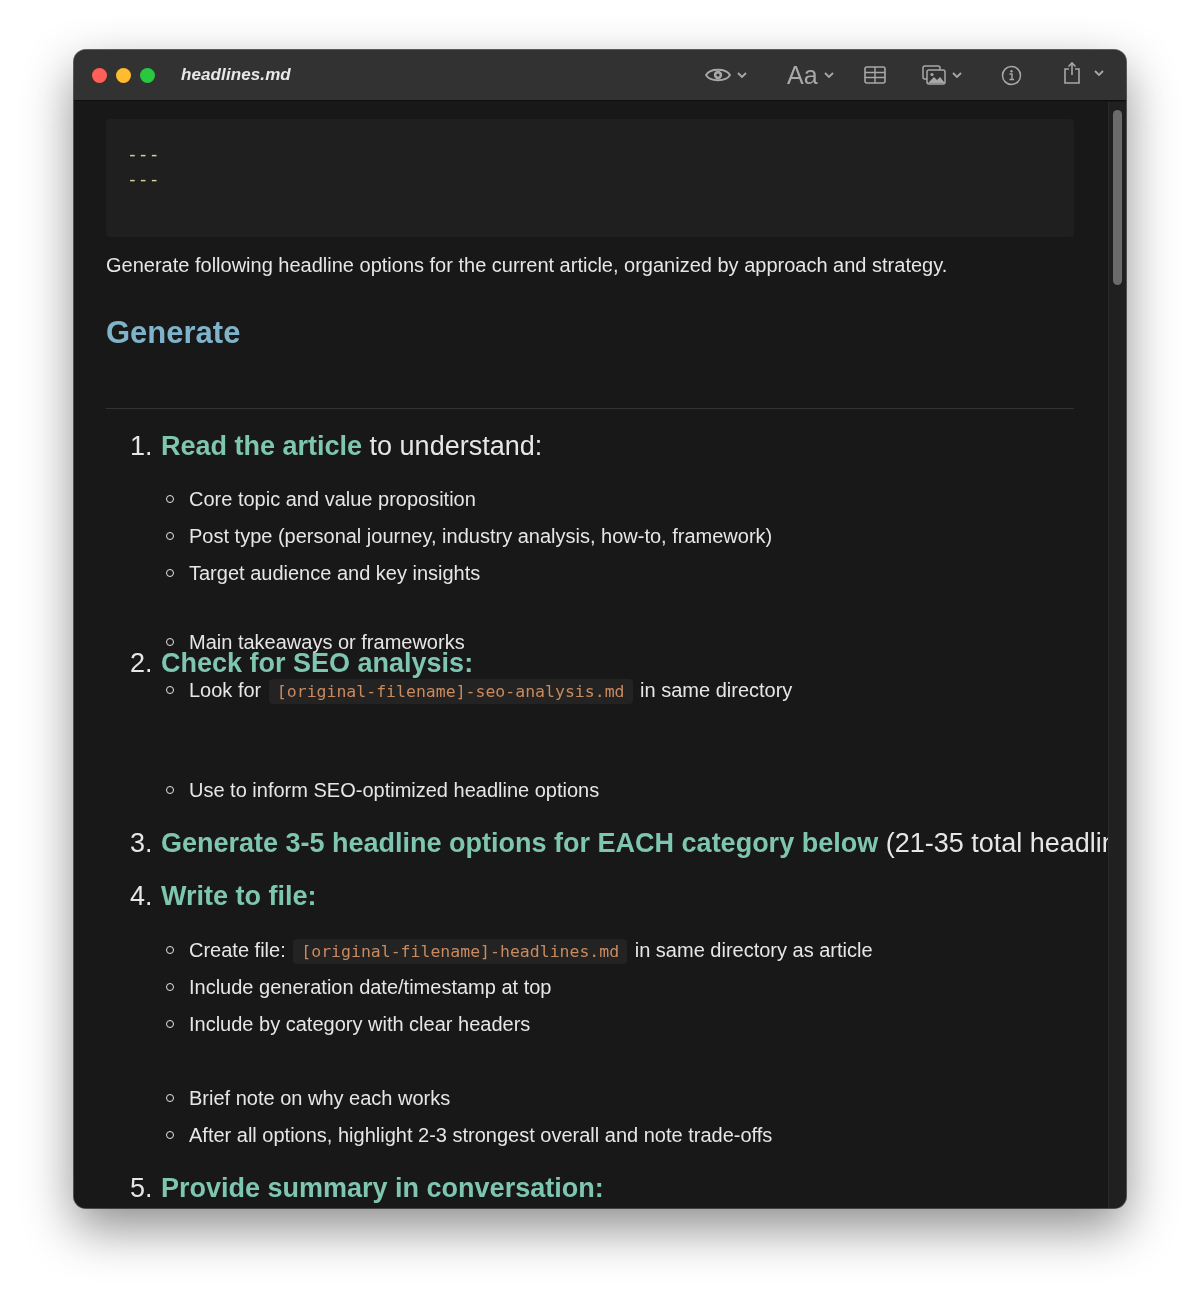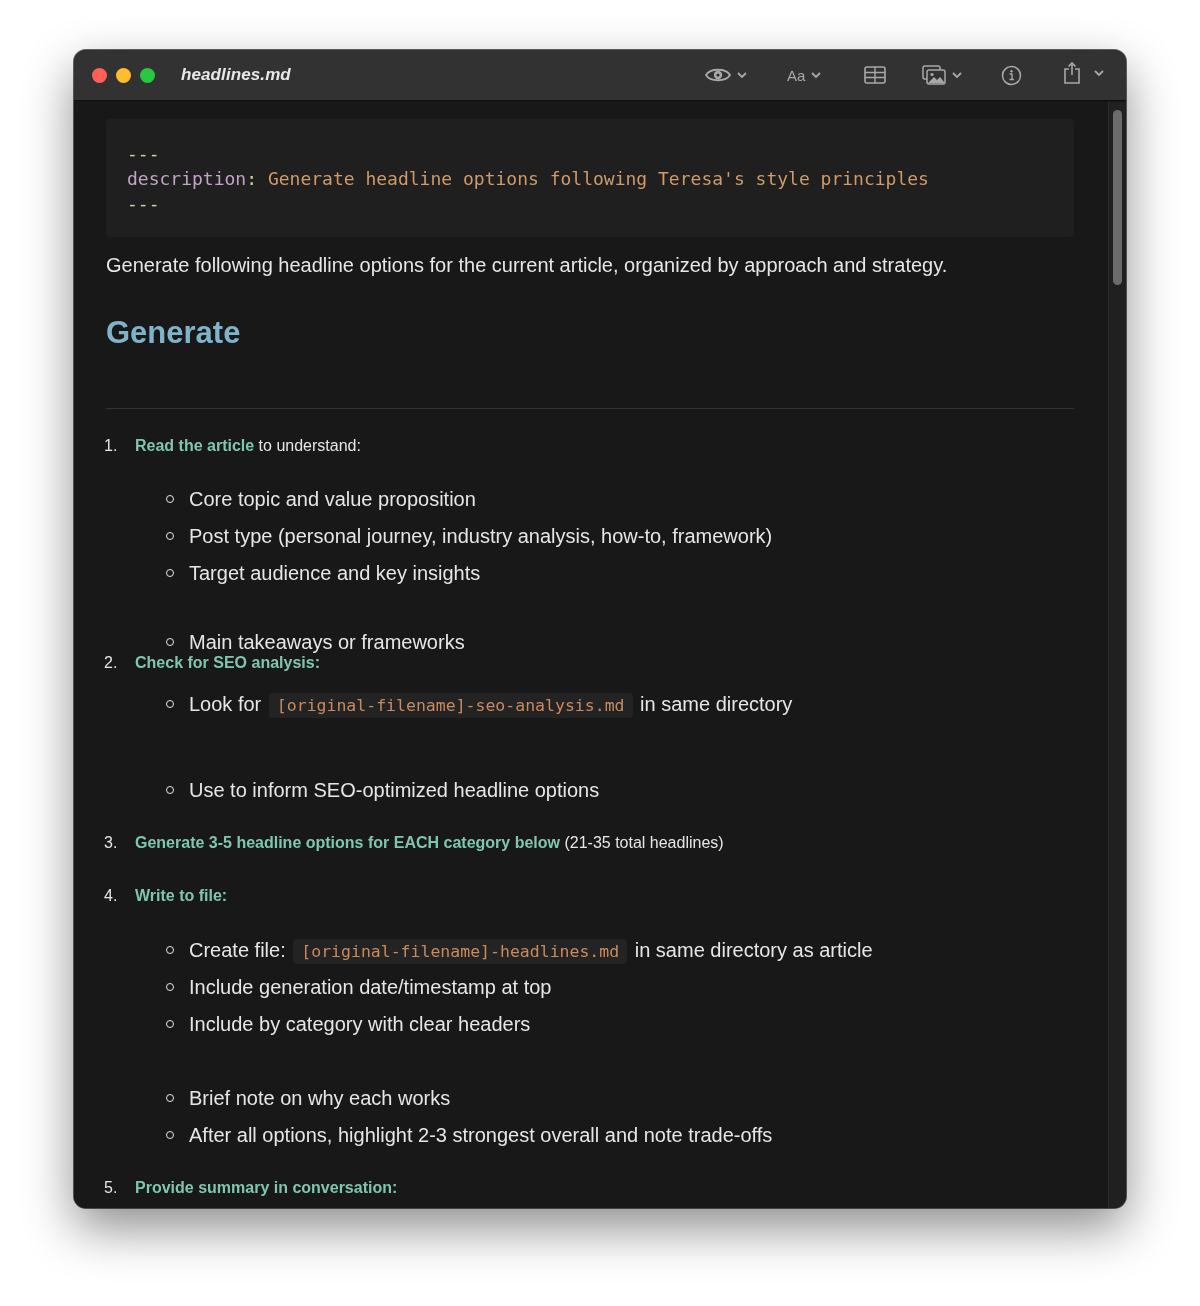--- a/index.html
+++ b/index.html
@@ -41,21 +41,21 @@
     .toolbar {
       position: absolute; right: 0; top: 0; height: 51px;
       display: flex; align-items: center;
     }
     .tb-btn {
       display: flex; align-items: center; color: #a8a8a8;
       height: 30px;
     }
     .tb-btn svg { display: block; }
     .chev { margin-left: 6px; }
-    .aa { font-size: 15px; color: #a8a8a8; }
+    .aa { font-size: 25px; color: #a8a8a8; }
 
     .content {
       position: absolute; left: 0; top: 52px; right: 18px; bottom: 0;
       background: #181818;
       overflow: hidden;
     }
     .scrolltrack {
       position: absolute; right: 0; top: 52px; bottom: 0; width: 18px;
       background: #202020;
       border-left: 1px solid #2a2a2a;
@@ -84,22 +84,22 @@
     }
     .h2 {
       position: absolute; left: 32px; top: 213px;
       color: #7fb3c9; font-size: 31px; font-weight: bold;
     }
     .hr {
       position: absolute; left: 32px; top: 306px; width: 968px; height: 1px;
       background: #333333;
     }
     .ol-item {
-      position: absolute; left: 30px;
-      font-size: 16px; color: #e6e6e6;
+      position: absolute; left: 56px;
+      font-size: 27px; color: #e6e6e6;
       line-height: 26px;
       white-space: nowrap;
     }
     .ol-num { display: inline-block; width: 31px; color: #e6e6e6; }
     .strong-link { color: #7fc6b1; font-weight: bold; }
     .li {
       position: absolute; left: 92px;
       font-size: 20px; color: #e6e6e6;
       line-height: 26px;
       white-space: nowrap;
@@ -202,44 +202,40 @@
               <path d="M1 1 L5 5 L9 1" fill="none" stroke="#a8a8a8" stroke-width="1.8"></path>
             </svg>
         </span>
       </div>
     </div>
   </div>
 
   <div class="content">
     <div class="frontmatter">
       <div class="fm-dash">---</div>
-      <div>
-        <span class="fm-key">description</span><span class="fm-dash">:</span>
-        <span class="fm-val">Generate headline options following Teresa's style principles</span>
-      </div>
       <div class="fm-dash">---</div>
     </div>
 
     <div class="intro">Generate following headline options for the current article, organized by approach and strategy.</div>
 
     <div class="h2">Generate</div>
     <div class="hr"></div>
 
     <div class="ol-item" style="top:331px;">
       <span class="ol-num">1.</span><span class="strong-link">Read the article</span><span> to understand:</span>
     </div>
     <div class="li" style="top:384px;"><span class="bullet"></span><span>Core topic and value proposition</span></div>
     <div class="li" style="top:421px;"><span class="bullet"></span><span>Post type (personal journey, industry analysis, how-to, framework)</span></div>
     <div class="li" style="top:458px;"><span class="bullet"></span><span>Target audience and key insights</span></div>
     <div class="li" style="top:495px;margin-top:32px;"><span class="bullet"></span><span>Main takeaways or frameworks</span></div>
 
     <div class="ol-item" style="top:548px;">
       <span class="ol-num">2.</span><span class="strong-link">Check for SEO analysis:</span>
     </div>
-    <div class="li" style="top:589px;"><span class="bullet"></span><span>Look for</span> <span class="code">[original-filename]-seo-analysis.md</span> <span>in same directory</span></div>
+    <div class="li" style="top:575px;"><span class="bullet"></span><span>Look for</span> <span class="code">[original-filename]-seo-analysis.md</span> <span>in same directory</span></div>
     <div class="li" style="top:675px;"><span class="bullet"></span><span>Use to inform SEO-optimized headline options</span></div>
 
     <div class="ol-item" style="top:728px;">
       <span class="ol-num">3.</span><span class="strong-link">Generate 3-5 headline options for EACH category below</span><span> (21-35 total headlines)</span>
     </div>
 
     <div class="ol-item" style="top:781px;">
       <span class="ol-num">4.</span><span class="strong-link">Write to file:</span>
     </div>
     <div class="li" style="top:835px;"><span class="bullet"></span><span>Create file:</span> <span class="code">[original-filename]-headlines.md</span> <span>in same directory as article</span></div>

